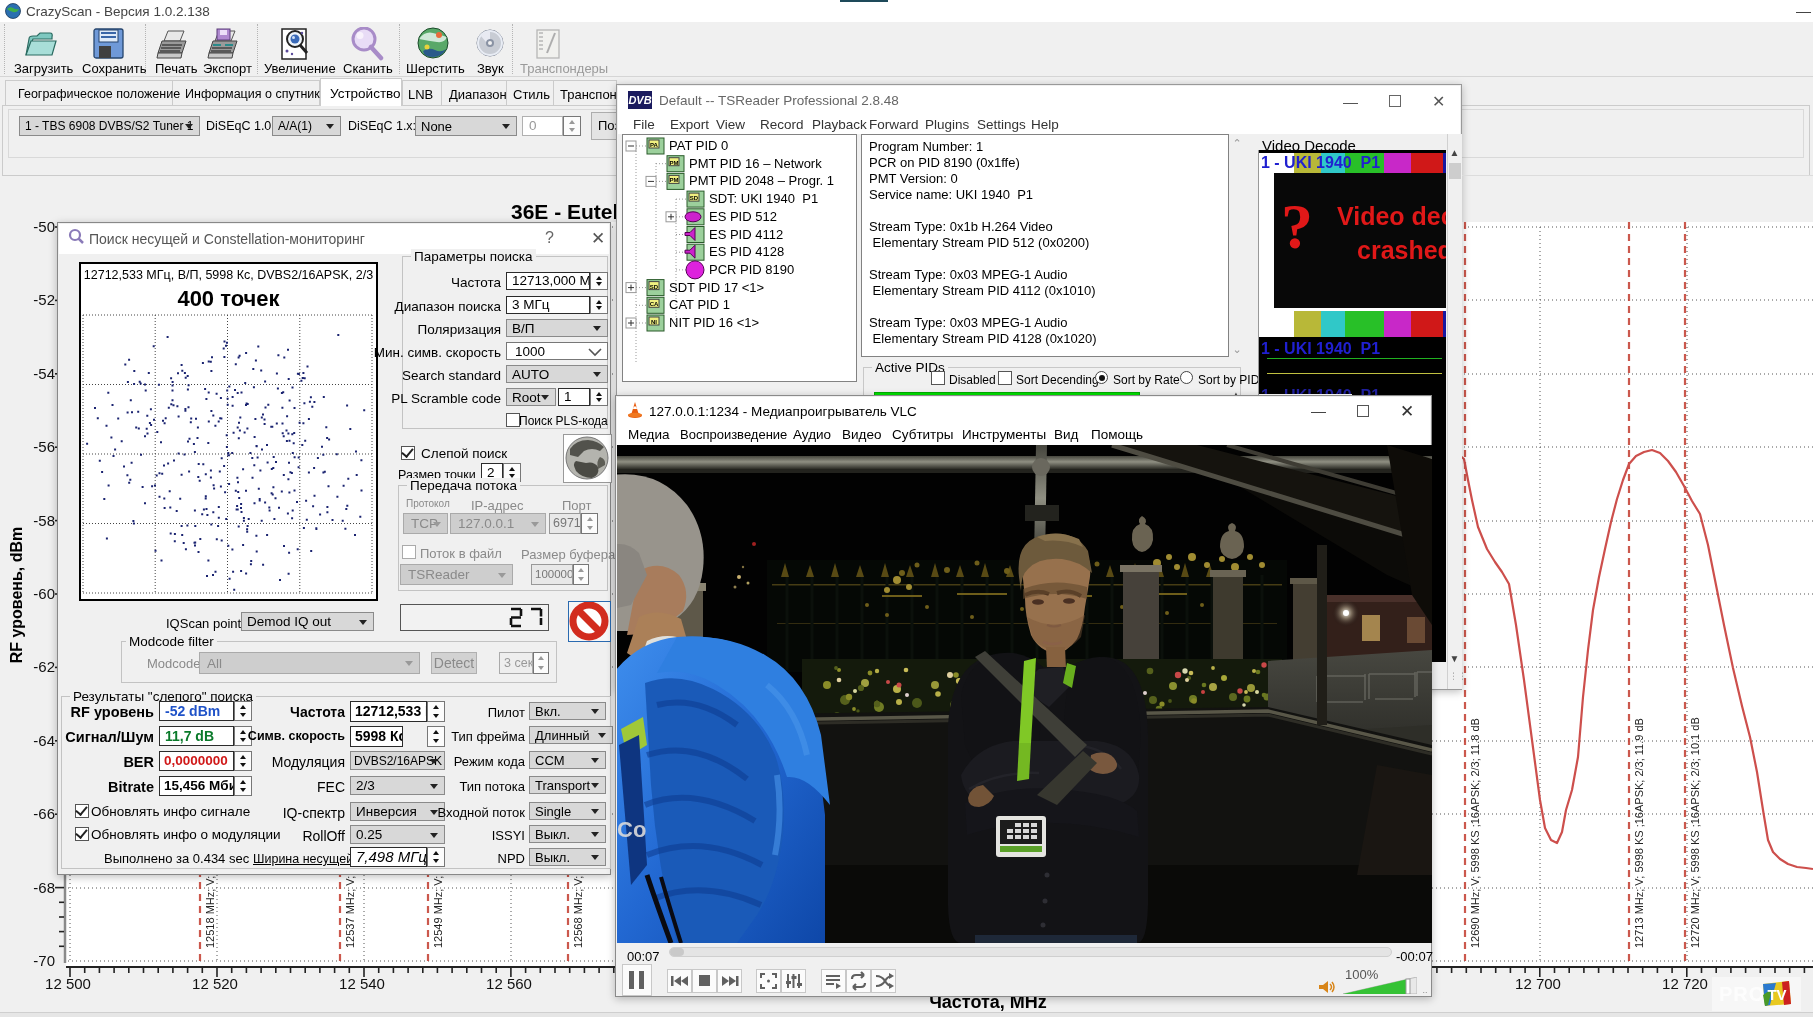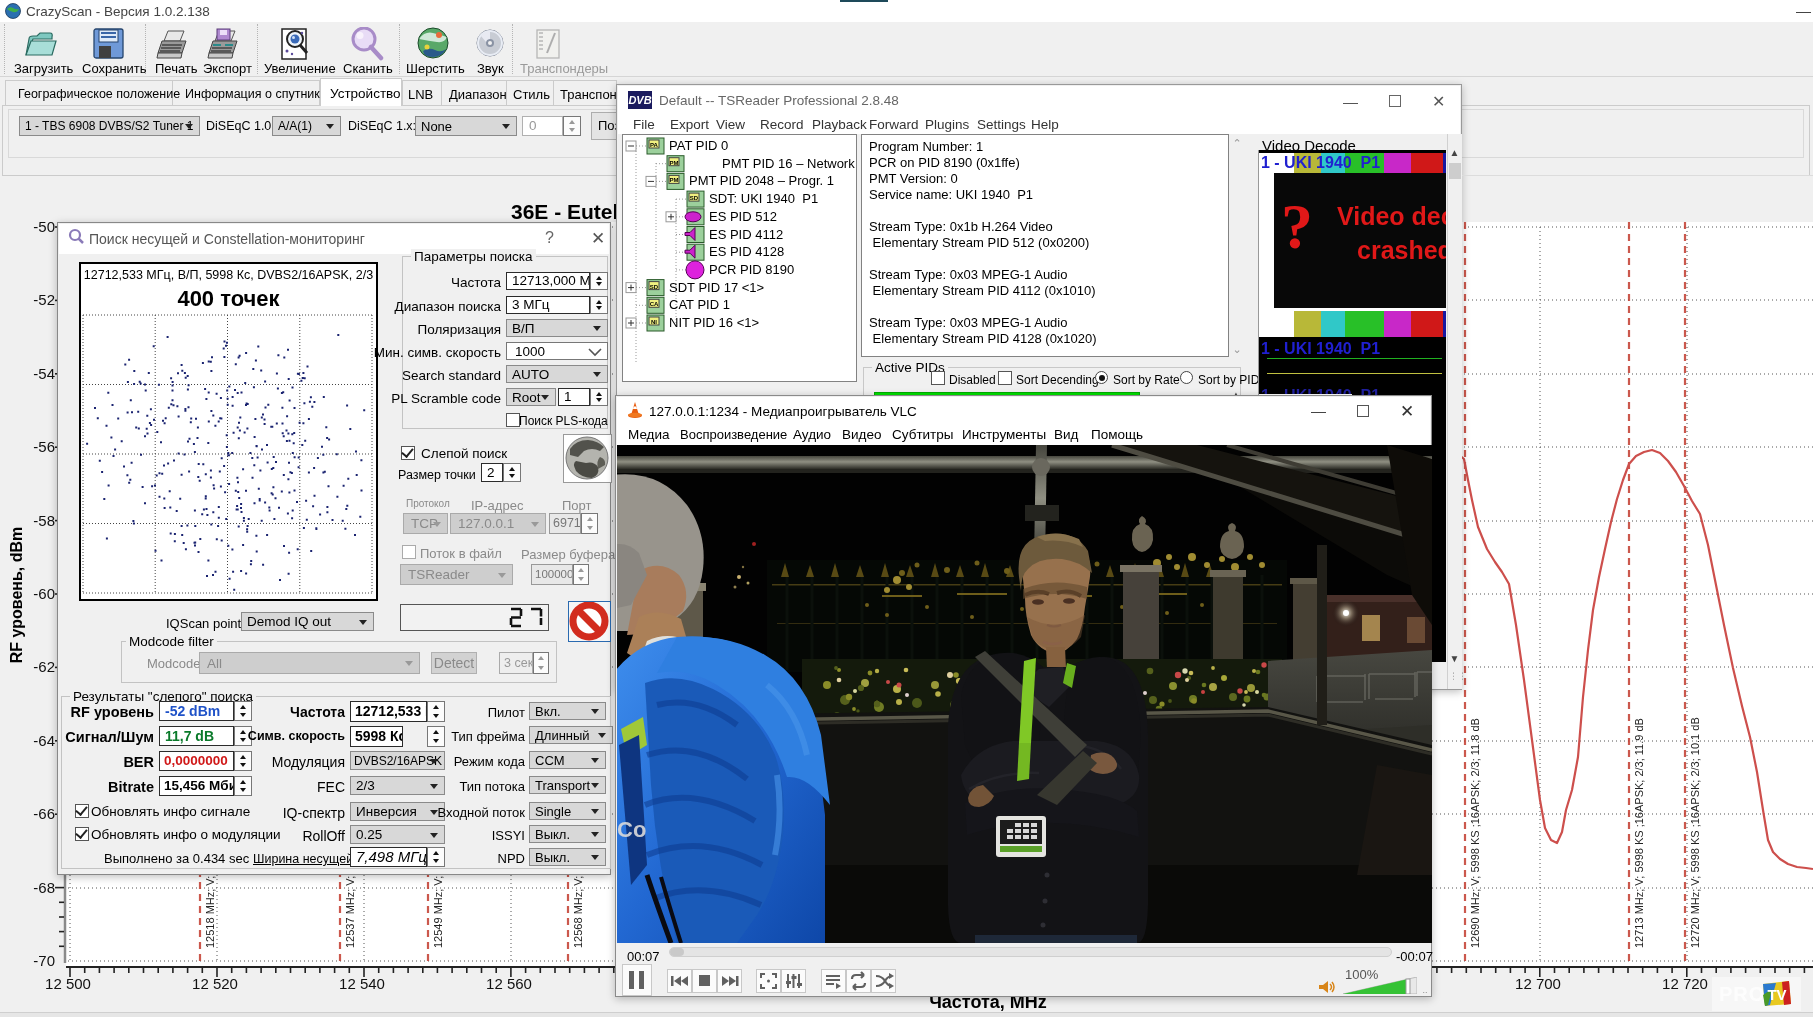--- a/index.html
+++ b/index.html
@@ -464,20 +464,23 @@
         <circle cx="23" cy="23" r="21" fill="#b4b4ae"></circle>
         <path d="M6 14 Q12 5 24 5 Q34 6 40 12 L36 16 Q28 12 20 16 L14 22 L6 20z" fill="#52524c"></path>
         <path d="M12 36 Q8 28 12 26 L22 28 Q30 26 34 32 Q36 40 28 43 Q18 43 12 36z" fill="#4a4a44"></path>
         <path d="M36 22 Q42 24 41 30 L34 34 Q32 26 36 22z" fill="#5e5e56"></path>
         <circle cx="23" cy="23" r="21" fill="none" stroke="#777"></circle>
       </svg>
     </div>
 <div class="lab" style="left:340px;top:245px;font-size:12.5px;">Размер точки</div>
 <div class="edit" style="left:423px;top:240px;width:22px;height:19px;line-height:17px;padding-left:5px;color:#000;">2</div>
 <div class="spinb" style="left:445px;top:240px;width:18px;height:19px;"></div>
+<div class="gb" style="left:340px;top:262px;width:210px;height:106px;">
+      <span>Передача потока</span>
+    </div>
 <div class="lab" style="left:348px;top:275px;color:#8a8a8a;font-size:10px;">Протокол</div>
 <div class="lab" style="left:413px;top:275px;color:#8a8a8a;font-size:13px;">IP-адрес</div>
 <div class="lab" style="left:504px;top:275px;color:#8a8a8a;font-size:13px;">Порт</div>
 <div class="combo dis" style="left:345px;top:290px;width:45px;height:21px;line-height:20px;">TCP<span class="ar"></span></div>
 <div class="combo dis" style="left:392px;top:290px;width:96px;height:21px;line-height:20px;">127.0.0.1<span class="ar"></span></div>
 <div class="edit" style="left:491px;top:290px;width:32px;height:21px;line-height:19px;padding-left:3px;color:#777;border-color:#999;background:#e8e8e8;font-size:12.5px;">6971</div>
 <div class="spinb dis" style="left:523px;top:290px;width:17px;height:21px;"></div>
 <div class="cb dis" style="left:344px;top:322px;"></div>
 <div class="lab" style="left:362px;top:323px;color:#8a8a8a;font-size:13px;">Поток в файл</div>
 <div class="lab" style="left:463px;top:324px;color:#8a8a8a;font-size:13px;">Размер буфера</div>
@@ -635,21 +638,21 @@
         <text x="31" y="171.29999999999998" text-anchor="middle" style="font:bold 6px 'Liberation Sans';fill:#000;">CA</text>
         <line x1="13" y1="188.0" x2="24" y2="188.0" stroke="#999" stroke-dasharray="1 2"></line>
         <rect x="3" y="183.0" width="10" height="10" fill="#fff" stroke="#999"></rect>
         <line x1="5" y1="188.0" x2="11" y2="188.0" stroke="#333"></line>
         <line x1="8" y1="185.0" x2="8" y2="191.0" stroke="#333"></line>
         <rect x="24" y="180.0" width="17" height="16" fill="#9cd09c" stroke="#2a5a2a"></rect>
         <rect x="26" y="182.0" width="10" height="8" fill="#f0f080" stroke="#444"></rect>
         <text x="31" y="189.0" text-anchor="middle" style="font:bold 6px 'Liberation Sans';fill:#000;">NI</text>
       </svg>
 <div class="lab" style="left:46px;top:3px;font-size:13px;">PAT PID 0</div>
-<div class="lab" style="left:66px;top:21px;font-size:13px;margin-left:33px;">PMT PID 16 – Network</div>
+<div class="lab" style="left:66px;top:21px;font-size:13px;">PMT PID 16 – Network</div>
 <div class="lab" style="left:66px;top:38px;font-size:13px;">PMT PID 2048 – Progr. 1</div>
 <div class="lab" style="left:86px;top:56px;font-size:13px;">SDT: UKI 1940&nbsp; P1</div>
 <div class="lab" style="left:86px;top:74px;font-size:13px;">ES PID 512</div>
 <div class="lab" style="left:86px;top:92px;font-size:13px;">ES PID 4112</div>
 <div class="lab" style="left:86px;top:109px;font-size:13px;">ES PID 4128</div>
 <div class="lab" style="left:86px;top:127px;font-size:13px;">PCR PID 8190</div>
 <div class="lab" style="left:46px;top:145px;font-size:13px;">SDT PID 17 &lt;1&gt;</div>
 <div class="lab" style="left:46px;top:162px;font-size:13px;">CAT PID 1</div>
 <div class="lab" style="left:46px;top:180px;font-size:13px;">NIT PID 16 &lt;1&gt;</div>
 </div>

